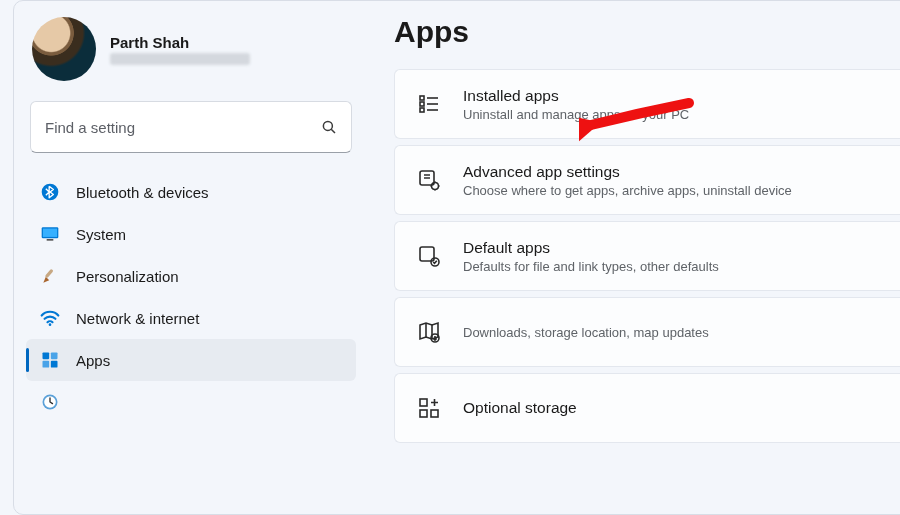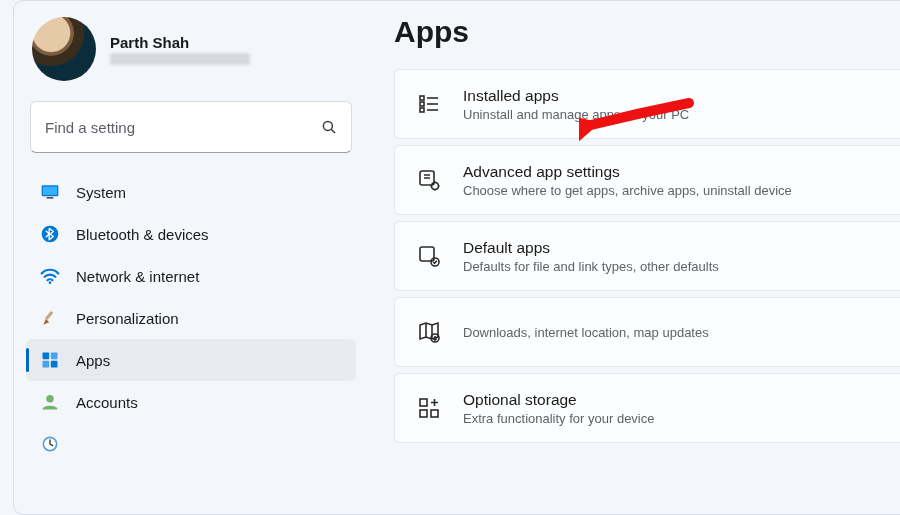--- a/index.html
+++ b/index.html
@@ -124,75 +124,66 @@
       <svg class="search-icon" viewBox="0 0 24 24" fill="none" stroke="currentColor" stroke-width="2">
           <circle cx="10.5" cy="10.5" r="6"></circle>
           <line x1="20" y1="20" x2="15" y2="15"></line>
         </svg>
     </div>
 
     <nav class="nav">
       <div class="nav-item">
         <span class="nav-icon">
           <svg viewBox="0 0 24 24" width="20" height="20">
+              <circle cx="12" cy="12" r="10" fill="#0078d4"></circle>
+              <path d="M11 5 L16 9 L11 13 L11 5 M11 11 L16 15 L11 19 L11 11 M7 8 L11 12 M7 16 L11 12" stroke="#fff" stroke-width="1.6" fill="none" stroke-linejoin="round"></path>
+            </svg>
+        </span>
+        <span>Bluetooth &amp; devices</span>
+      </div>
+      <div class="nav-item">
+        <span class="nav-icon">
+          <svg viewBox="0 0 24 24" width="20" height="20">
               <rect x="2" y="4" width="20" height="13" rx="1.5" fill="#0078d4"></rect>
               <rect x="3.5" y="5.5" width="17" height="10" fill="#36b0ff"></rect>
               <rect x="8" y="18" width="8" height="2" fill="#555"></rect>
             </svg>
         </span>
         <span>System</span>
       </div>
       <div class="nav-item">
         <span class="nav-icon">
           <svg viewBox="0 0 24 24" width="20" height="20">
-              <circle cx="12" cy="12" r="10" fill="#0078d4"></circle>
-              <path d="M11 5 L16 9 L11 13 L11 5 M11 11 L16 15 L11 19 L11 11 M7 8 L11 12 M7 16 L11 12" stroke="#fff" stroke-width="1.6" fill="none" stroke-linejoin="round"></path>
-            </svg>
-        </span>
-        <span>Bluetooth &amp; devices</span>
+              <path d="M4 20 L7 13 L11 17 L4 20 Z" fill="#a8652e"></path>
+              <rect x="9" y="3" width="4" height="12" rx="2" transform="rotate(40 11 9)" fill="#c7a883"></rect>
+            </svg>
+        </span>
+        <span>Personalization</span>
       </div>
       <div class="nav-item">
         <span class="nav-icon">
           <svg viewBox="0 0 24 24" width="20" height="20">
               <path d="M2 9 C7 3 17 3 22 9" stroke="#0078d4" stroke-width="2.6" fill="none" stroke-linecap="round"></path>
               <path d="M5.5 13 C9 9.5 15 9.5 18.5 13" stroke="#0078d4" stroke-width="2.6" fill="none" stroke-linecap="round"></path>
               <path d="M9 17 C10.5 15.5 13.5 15.5 15 17" stroke="#0078d4" stroke-width="2.6" fill="none" stroke-linecap="round"></path>
               <circle cx="12" cy="20" r="1.6" fill="#0078d4"></circle>
             </svg>
         </span>
         <span>Network &amp; internet</span>
       </div>
-      <div class="nav-item">
-        <span class="nav-icon">
-          <svg viewBox="0 0 24 24" width="20" height="20">
-              <path d="M4 20 L7 13 L11 17 L4 20 Z" fill="#a8652e"></path>
-              <rect x="9" y="3" width="4" height="12" rx="2" transform="rotate(40 11 9)" fill="#c7a883"></rect>
-            </svg>
-        </span>
-        <span>Personalization</span>
-      </div>
       <div class="nav-item active">
         <span class="nav-icon">
           <svg viewBox="0 0 24 24" width="20" height="20">
               <rect x="3" y="3" width="8" height="8" rx="1" fill="#0078d4"></rect>
               <rect x="13" y="3" width="8" height="8" rx="1" fill="#4aa3e8"></rect>
               <rect x="3" y="13" width="8" height="8" rx="1" fill="#4aa3e8"></rect>
               <rect x="13" y="13" width="8" height="8" rx="1" fill="#0078d4"></rect>
             </svg>
         </span>
         <span>Apps</span>
-      </div>
-      <div class="nav-item">
-        <span class="nav-icon">
-          <svg viewBox="0 0 24 24" width="20" height="20">
-              <circle cx="12" cy="8" r="4.5" fill="#74b36a"></circle>
-              <path d="M3 21 C3 15 21 15 21 21 Z" fill="#74b36a"></path>
-            </svg>
-        </span>
-        <span>Accounts</span>
       </div>
       <div class="nav-item">
         <span class="nav-icon">
           <svg viewBox="0 0 24 24" width="20" height="20">
               <circle cx="12" cy="12" r="9" fill="#5aa0d8"></circle>
               <circle cx="12" cy="12" r="7" fill="#fff"></circle>
               <path d="M12 7 L12 12 L15 14" stroke="#2b2b2b" stroke-width="1.6" fill="none" stroke-linecap="round"></path>
             </svg>
         </span>
       </div>
@@ -253,36 +244,35 @@
       <div class="card">
         <span class="card-icon">
           <svg viewBox="0 0 24 24" width="24" height="24" stroke="currentColor" stroke-width="1.6" fill="none">
               <path d="M3 5 L9 3 L15 5 L21 3 L21 17 L15 19 L9 17 L3 19 Z"></path>
               <path d="M9 3 V17 M15 5 V19"></path>
               <circle cx="18" cy="18" r="4"></circle>
               <path d="M18 16 V20 M16.4 18.4 L18 20 L19.6 18.4"></path>
             </svg>
         </span>
         <div class="card-text">
-          <div class="card-sub">Downloads, internet location, map updates</div>
+          <div class="card-sub">Downloads, storage location, map updates</div>
         </div>
       </div>
 
       <div class="card">
         <span class="card-icon">
           <svg viewBox="0 0 24 24" width="24" height="24" stroke="currentColor" stroke-width="1.6" fill="none">
               <rect x="3" y="3" width="7" height="7"></rect>
               <rect x="3" y="14" width="7" height="7"></rect>
               <rect x="14" y="14" width="7" height="7"></rect>
               <path d="M17.5 3 V10 M14 6.5 H21"></path>
             </svg>
         </span>
         <div class="card-text">
           <div class="card-title">Optional storage</div>
-          <div class="card-sub">Extra functionality for your device</div>
         </div>
       </div>
 
     </div>
   </main>
 
   <svg class="arrow-annotation" width="120" height="50" viewBox="0 0 120 50">
     <defs>
       <marker id="ah" markerWidth="8" markerHeight="8" refX="1" refY="4" orient="auto">
         <path d="M8 0 L0 4 L8 8 Z" fill="#e11"></path>

